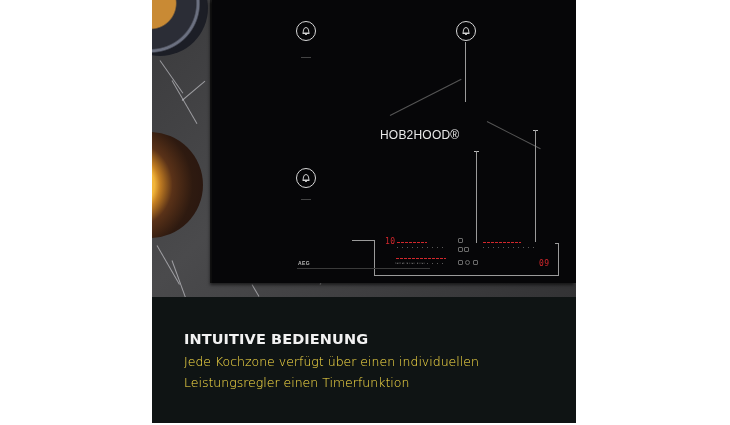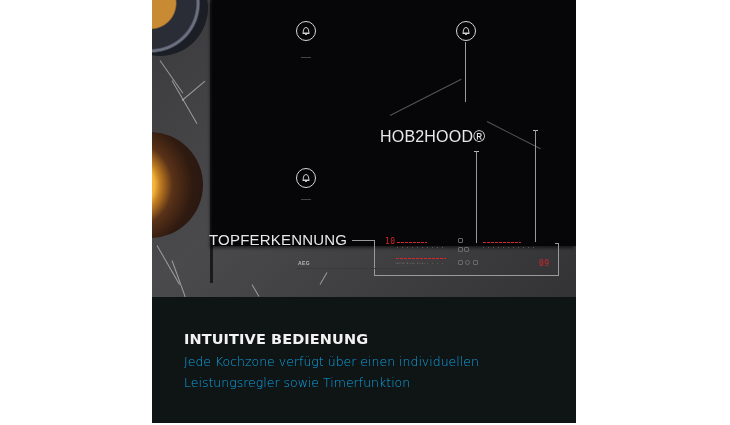--- a/index.html
+++ b/index.html
@@ -3,38 +3,38 @@
 <meta charset="utf-8">
 <style>
   html, body { margin: 0; padding: 0; background: #ffffff; }
   body { width: 730px; height: 425px; position: relative; overflow: hidden; font-family: "DejaVu Sans", sans-serif; }
   .card { position: absolute; left: 152px; top: 0; width: 424px; height: 423px; background: #0f1414; overflow: hidden; }
   .photo { position: absolute; left: 0; top: 0; width: 424px; height: 297px; background: linear-gradient(135deg, #3a3a3c 0%, #4a4a4c 40%, #333335 100%); overflow: hidden; }
   .marble-vein { position: absolute; background: rgba(230,230,235,0.55); height: 1px; transform-origin: left center; }
   .bowl { position: absolute; border-radius: 50%; }
   .bowl-top { left: -40px; top: -40px; width: 96px; height: 96px; background: radial-gradient(circle at 40% 45%, #c98a34 0 32%, #2b2d36 34% 58%, #6b7080 60% 62%, #1c1e26 64% 100%); }
   .bowl-mid { left: -55px; top: 132px; width: 106px; height: 106px; background: radial-gradient(circle at 30% 50%, #f3b63a 0 28%, #c47f22 34%, #5a3218 48%, #2e1a10 70%, #251410 100%); }
-  .hob { position: absolute; left: 60px; top: 0; width: 364px; height: 246px; background: #060608; box-shadow: -2px 2px 3px rgba(0,0,0,0.6); }
+  .hob { position: absolute; left: 60px; top: 0; width: 364px; height: 283px; background: #060608; box-shadow: -2px 2px 3px rgba(0,0,0,0.6); }
   .hob-edge { position: absolute; left: 58px; top: 0; width: 3px; height: 283px; background: #1a1a1a; }
   .bell { position: absolute; width: 20px; height: 20px; border: 1.3px solid #d8d8d8; border-radius: 50%; display: flex; align-items: center; justify-content: center; box-sizing: border-box; }
   .bell svg { width: 12px; height: 12px; }
   .zone-dash { position: absolute; width: 10px; height: 1px; background: #444; }
   .callout { position: absolute; color: #e8e8e8; font-family: "Liberation Sans", sans-serif; font-weight: 400; white-space: nowrap; letter-spacing: 0.2px; }
   .line { position: absolute; background: #9a9a9a; }
   .tick-cap { position: absolute; width: 5px; height: 1px; background: #bbbbbb; }
   .red-seg { position: absolute; height: 1px; background: repeating-linear-gradient(90deg, #d2272c 0 3px, transparent 3px 4px); }
   .dot-row { position: absolute; height: 1px; background: repeating-linear-gradient(90deg, #5a5a5a 0 1px, transparent 1px 5px); }
   .red-digit { position: absolute; color: #d2272c; font-family: "DejaVu Sans Mono", monospace; font-size: 8px; line-height: 8px; letter-spacing: 0.5px; }
   .ctrl-icon { position: absolute; width: 3px; height: 3px; border: 1px solid #6a6a6a; border-radius: 1px; }
   .aeg { position: absolute; left: 86px; top: 260px; color: #b8b8b8; font-family: "Liberation Sans", sans-serif; font-size: 5px; font-weight: 700; letter-spacing: 0.4px; }
   .aeg-line { position: absolute; left: 85px; top: 268px; width: 133px; height: 1px; background: #3a3a3a; }
   .series-text { position: absolute; left: 183px; top: 262px; color: #6a6a6a; font-size: 2.5px; letter-spacing: 0.6px; }
   .panel { position: absolute; left: 0; top: 297px; width: 424px; height: 126px; background: #0f1414; }
   .panel-title { position: absolute; left: 32px; top: 34px; color: #f2f2f2; font-family: "DejaVu Sans", sans-serif; font-weight: 700; font-size: 14.5px; letter-spacing: 0.1px; }
-  .panel-text { position: absolute; left: 32px; color: #0ea5e9; font-family: "DejaVu Sans", sans-serif; font-weight: 300; font-size: 12.5px; }
+  .panel-text { position: absolute; left: 32px; color: #fde047; font-family: "DejaVu Sans", sans-serif; font-weight: 300; font-size: 12.5px; }
 </style>
 </head>
 <body>
 
 <div class="card">
 
   <div class="photo">
 
     <div class="marble-vein" style="left:8px;top:60px;width:40px;transform:rotate(55deg);"></div>
     <div class="marble-vein" style="left:20px;top:80px;width:50px;transform:rotate(60deg);"></div>
@@ -107,22 +107,21 @@
 
       <div class="red-seg" style="left:271px;top:242px;width:38px;"></div>
       <div class="dot-row" style="left:271px;top:247px;width:52px;"></div>
       <div class="red-digit" style="left:327px;top:238px;margin-top:22px;">09</div>
 
       <div class="aeg">AEG</div>
       <div class="aeg-line"></div>
       <div class="series-text">SERIE 8000 X000</div>
     </div>
 
-    <div class="callout" style="left:228px;top:128px;font-size:16px;">HOB2HOOD®</div>
-    <div class="callout" style="left:57px;top:231px;font-size:15px;">TOPFERKENNUNG</div>
+    <div class="callout" style="left:228px;top:128px;font-size:12px;">HOB2HOOD®</div>
   </div>
 
   <div class="panel">
     <div class="panel-title">INTUITIVE BEDIENUNG</div>
     <div class="panel-text" style="top:57px;">Jede Kochzone verfügt über einen individuellen</div>
-    <div class="panel-text" style="top:78px;">Leistungsregler sowie Timerfunktion</div>
+    <div class="panel-text" style="top:78px;">Leistungsregler einen Timerfunktion</div>
   </div>
 </div>
 
 </body></html>

